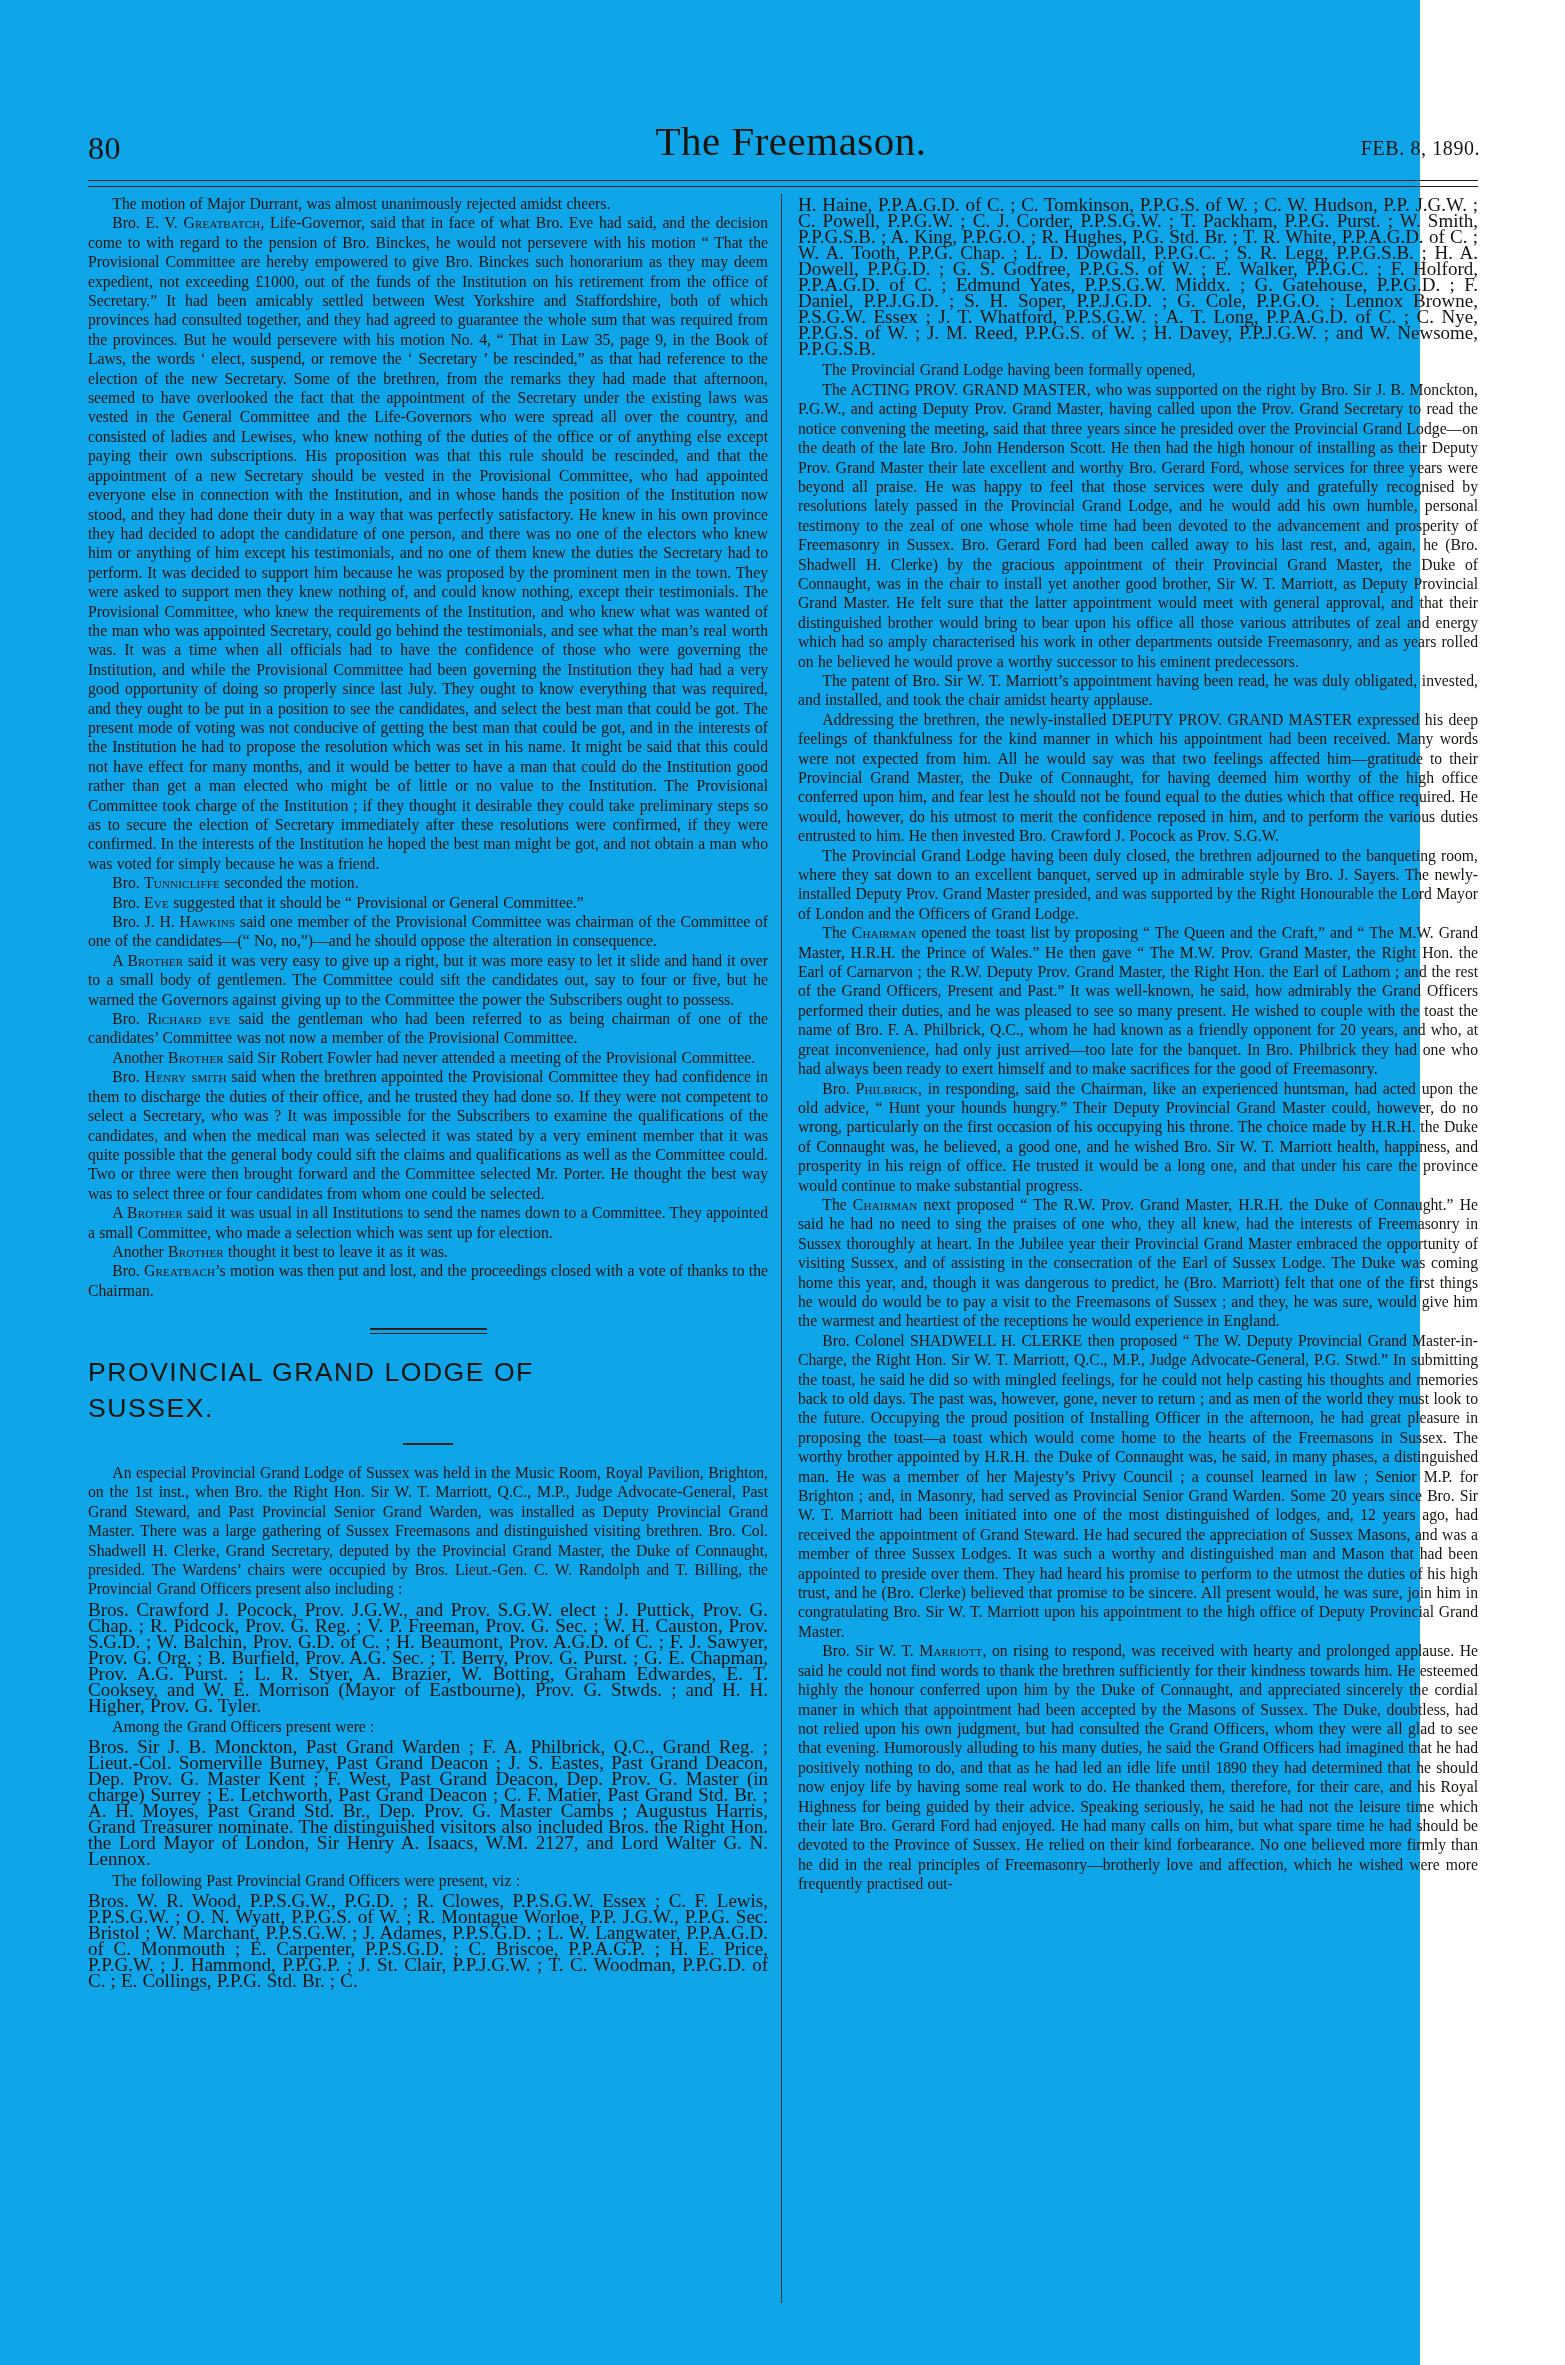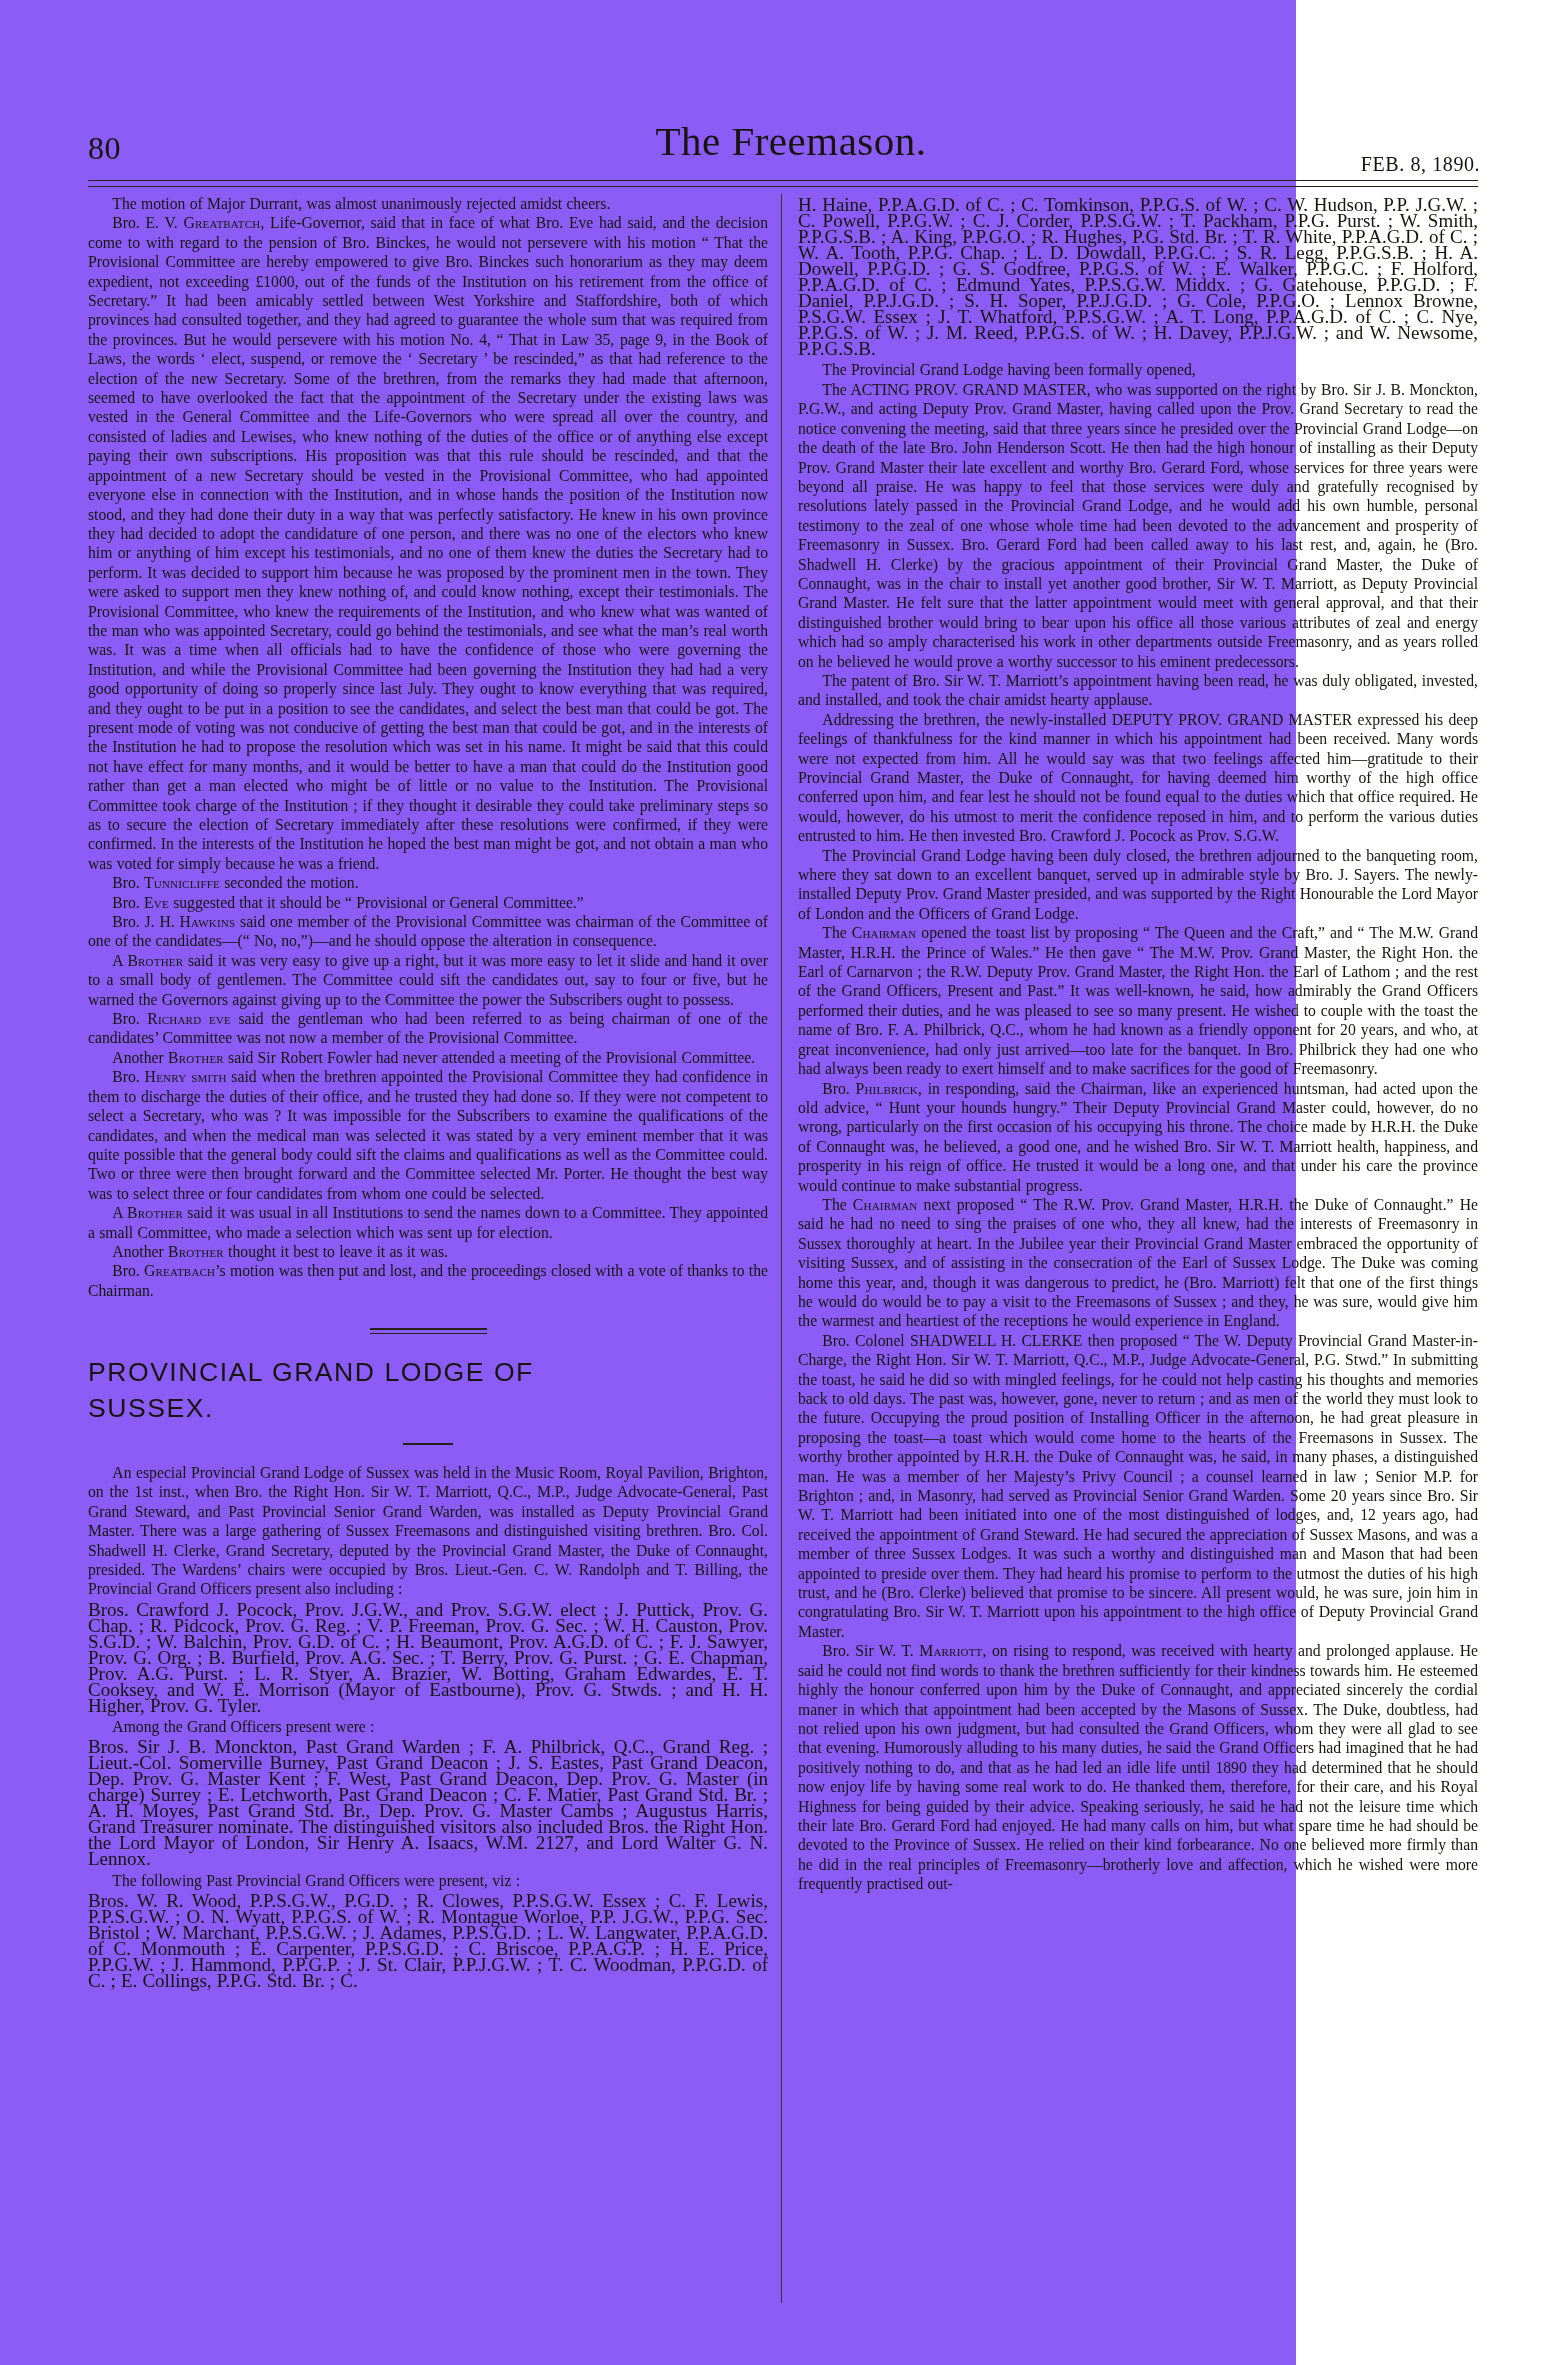--- a/index.html
+++ b/index.html
@@ -12,23 +12,23 @@
     width: 1565px;
     height: 2366px;
     font-family: "Liberation Serif", "DejaVu Serif", serif;
     color: #18150f;
     position: relative;
     overflow: hidden;
   }
   .page {
     position: absolute;
     left: 0; top: 0;
-    width: 1296px;
+    width: 1420px;
     height: 2366px;
-    background: #8b5cf6;
+    background: #0ea5e9;
   }
 
   
   .masthead {
     position: absolute;
     left: 88px;
     top: 117px;
     width: 1394px;
     height: 66px;
   }
@@ -46,21 +46,21 @@
     right: 0;
     top: 0;
     text-align: center;
     font-size: 41px;
     font-family: "Liberation Serif", "DejaVu Serif", serif;
     letter-spacing: 0.5px;
   }
   .issue-date {
     position: absolute;
     right: 1.8px;
-    top: 36px;
+    top: 20px;
     font-size: 20px;
     font-variant: small-caps;
     letter-spacing: 0.6px;
     white-space: nowrap;
   }
   .rule-double {
     position: absolute;
     left: 88px;
     top: 180px;
     width: 1390px;

